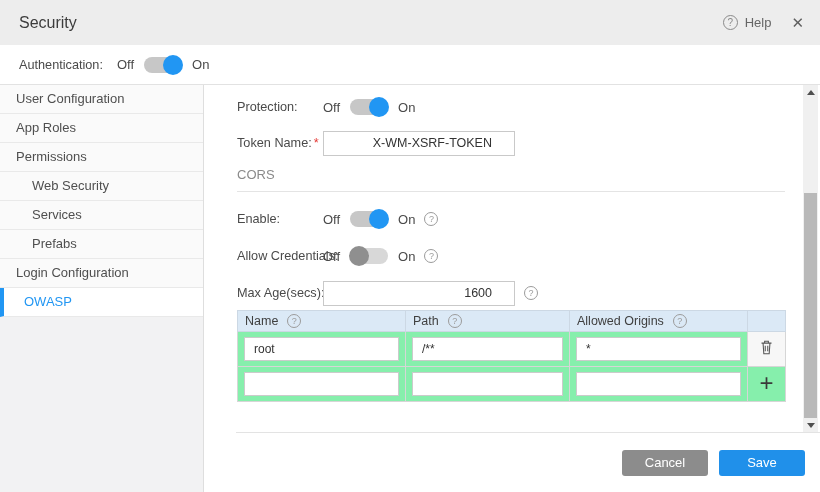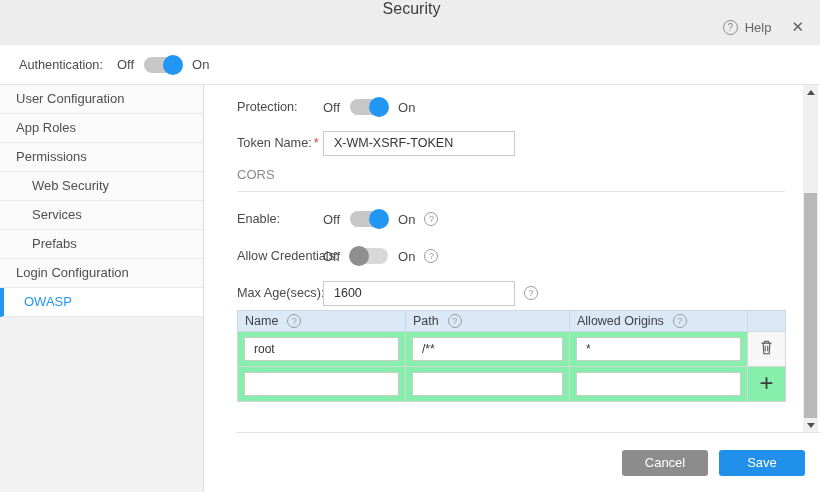--- a/index.html
+++ b/index.html
@@ -1,20 +1,20 @@
 <!DOCTYPE html>
 <html><head>
 <meta charset="utf-8">
 <style>
   * { margin:0; padding:0; box-sizing:border-box; }
   body { font-family:"Liberation Sans", sans-serif; background:#fff; }
   .window { width:820px; height:492px; position:relative; overflow:hidden; background:#fff; color:#4a4a4a; }
 
   
-  .titlebar { height:45px; background:#ededed; display:flex; align-items:center; padding:0 16px 0 19px;flex-direction:column; }
+  .titlebar { height:45px; background:#ededed; display:flex; align-items:center; padding:0 16px 0 19px; }
   .title { font-size:16px; color:#3c3c3c; }
   .titlebar-right { margin-left:auto; display:flex; align-items:center; color:#666; font-size:13px; }
   .qicon { width:15px; height:15px; border:1px solid #8a8a8a; border-radius:50%; display:inline-flex;
            align-items:center; justify-content:center; font-size:10px; color:#8a8a8a; margin-right:7px; }
   .close { margin-left:20px; font-size:15px; color:#5f5f5f; cursor:pointer; }
 
   
   .auth-row { height:40px; background:#fff; border-bottom:1px solid #e2e2e2; display:flex; align-items:center;
               padding-left:19px; font-size:13px; }
 
@@ -33,22 +33,22 @@
   .sidebar { width:204px; background:#f2f2f3; border-right:1px solid #dedede; flex-shrink:0; }
   .side-item { height:29px; line-height:28px; padding-left:16px; background:#fafafa;
                border-bottom:1px solid #e9e9e9; font-size:13px; color:#4f4f4f; cursor:pointer; }
   .side-item.indent { padding-left:32px; }
   .side-item.selected { background:#fff; border-left:4px solid #2196f3; padding-left:20px; color:#2196f3; }
 
   .content { flex:1; background:#fff; padding-left:33px; position:relative; overflow:hidden; }
   .frow { display:flex; align-items:center; }
   .flabel { width:84px; min-width:84px; font-size:12.7px; color:#4a4a4a; white-space:nowrap; margin-right:2px; }
   .req { color:#e53935; margin-left:2px; }
-  .tinput { width:192px; height:25px; border:1px solid #c9c9c9; padding:0 10px; font-size:12.5px; color:#333;
-            font-family:"Liberation Sans", sans-serif; background:#fff; }
+  .tinput { width:192px; height:25px; border:1px solid #c9c9c9; padding:0 22px; font-size:12.5px; color:#333;
+            font-family:"Liberation Sans", sans-serif; background:#fff;text-align:right; }
   .section-head { margin-top:11px; font-size:13px; color:#8a8a8a; }
   .divider { width:548px; border-bottom:1px solid #e4e4e4; margin-top:9px; }
   .help-circle { width:14px; height:14px; border:1px solid #9b9b9b; border-radius:50%; display:inline-flex;
                  align-items:center; justify-content:center; font-size:9px; color:#9b9b9b; margin-left:9px; flex-shrink:0; }
 
   
   .pe-label { margin-top:16px; font-size:12.7px; color:#4a4a4a; }
   table.pe { border-collapse:collapse; margin-top:4px; table-layout:fixed; width:548px; }
   table.pe th { background:#dbe9f6; border:1px solid #ccd8e4; height:21px; font-weight:normal; font-size:12.5px;
                 color:#3f3f3f; text-align:left; padding:0 7px; }

